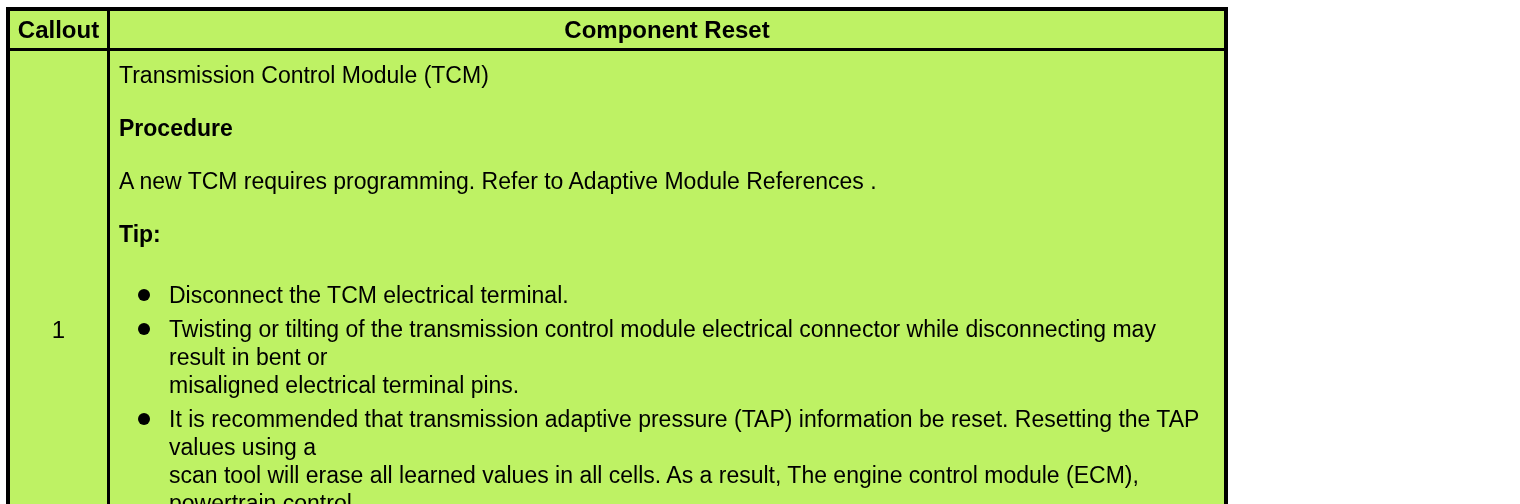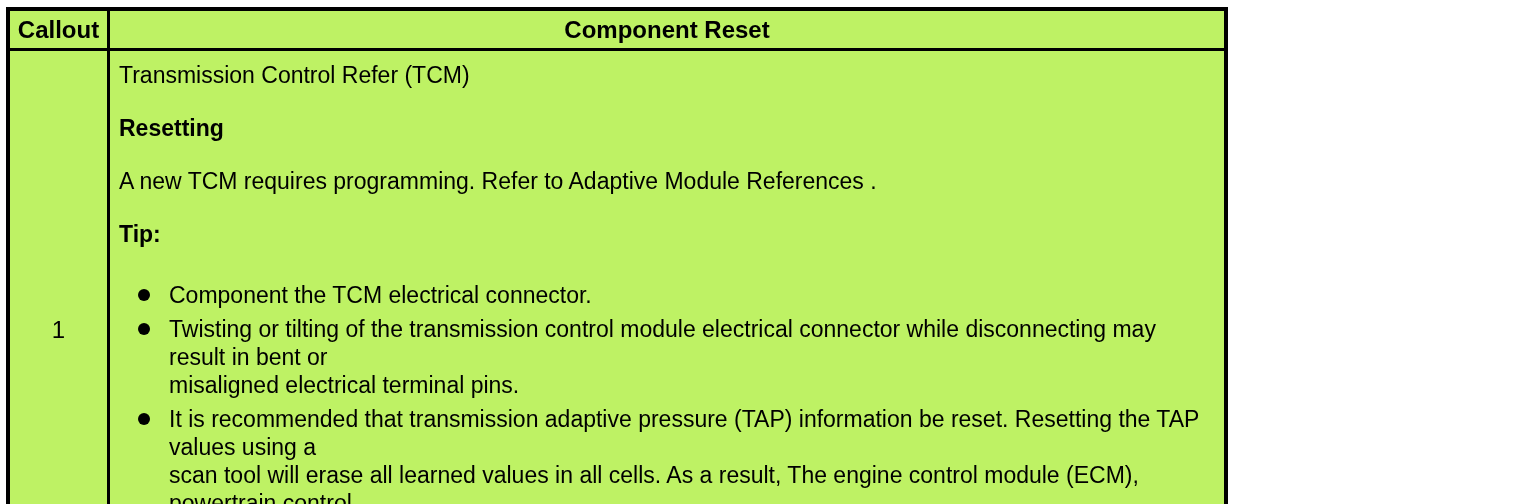--- a/index.html
+++ b/index.html
@@ -85,26 +85,26 @@
   <thead>
     <tr>
       <th class="callout-col">Callout</th>
       <th>Component Reset</th>
     </tr>
   </thead>
   <tbody>
     <tr>
       <td class="callout-cell">1</td>
       <td class="component-cell">
-        <p>Transmission Control Refer (TCM)</p>
-        <p class="bold-heading">Resetting</p>
+        <p>Transmission Control Module (TCM)</p>
+        <p class="bold-heading">Procedure</p>
         <p>A new TCM requires programming. Refer to Adaptive Module References .</p>
         <p class="bold-heading">Tip:</p>
         <ul class="tip-list">
-          <li>Component the TCM electrical connector.</li>
+          <li>Disconnect the TCM electrical terminal.</li>
           <li>Twisting or tilting of the transmission control module electrical connector while disconnecting may result in bent or
 misaligned electrical terminal pins.</li>
           <li>It is recommended that transmission adaptive pressure (TAP) information be reset. Resetting the TAP values using a
 scan tool will erase all learned values in all cells. As a result, The engine control module (ECM), powertrain control
 module (PCM) or TCM will need to relearn TAP values. Transmission performance may be affected as new TAP values
 are learned. Reset the TAP values. Refer to Transmission Adaptive Functions .</li>
         </ul>
       </td>
     </tr>
   </tbody>

